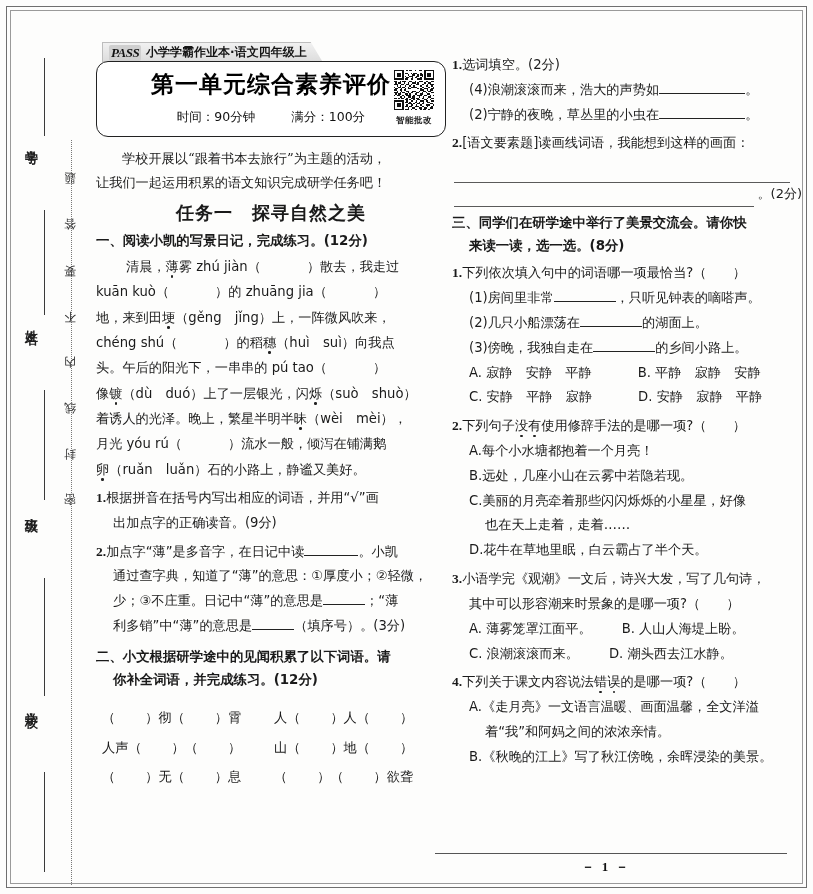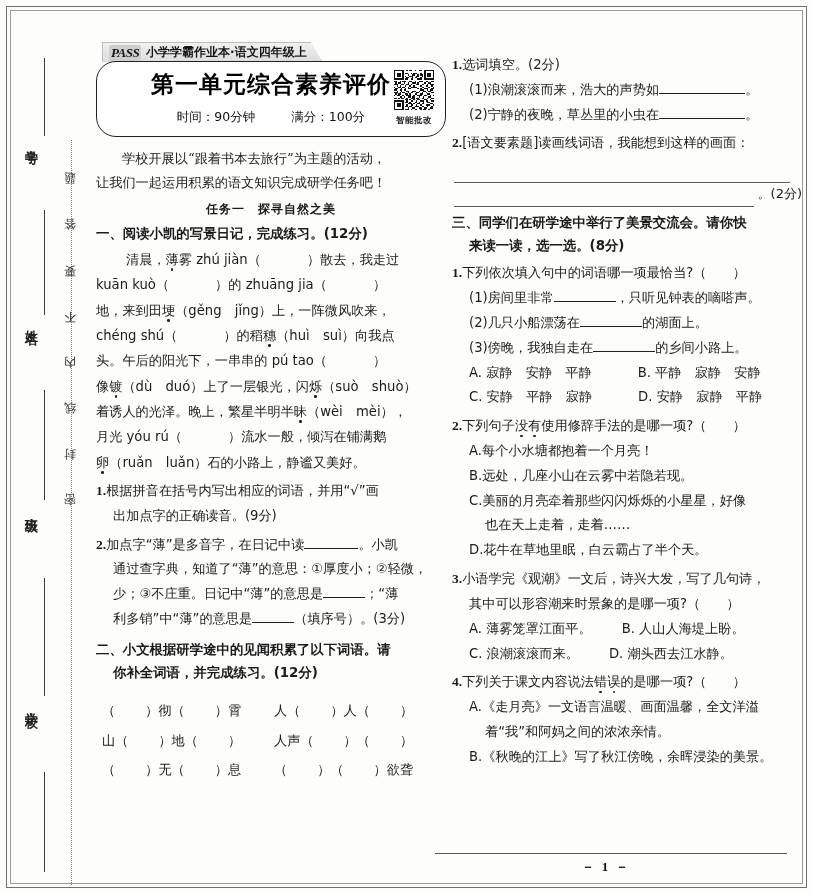--- a/index.html
+++ b/index.html
@@ -119,21 +119,21 @@
     font-weight: bold;
     color: #151515;
     white-space: nowrap;
   }
 
   
   .title-box {
     position: relative;
     margin-top: -1px;
     border: 1.4px solid #222;
-    border-radius: 20px;
+    border-radius: 12px;
     height: 74px;
     background: #fff;
   }
   .title-main {
     text-align: center;
     font-family: "DejaVu Sans", sans-serif;
     font-weight: bold;
     font-size: 23px;
     letter-spacing: 1px;
     margin-top: 7px;
@@ -177,21 +177,21 @@
     text-align: justify;
     color: #1b1b1b;
   }
   .intro p { margin: 0; }
   .intro .ind { text-indent: 26px; }
 
   .task-head {
     text-align: center;
     font-family: "DejaVu Sans", sans-serif;
     font-weight: bold;
-    font-size: 12px;
+    font-size: 18px;
     margin: 5px 0 4px;
     letter-spacing: 1px;
   }
   .sec-head {
     font-family: "DejaVu Sans", sans-serif;
     font-weight: bold;
     font-size: 13.4px;
     line-height: 1.72;
     margin: 4px 0 2px;
     text-align: justify;
@@ -543,35 +543,35 @@
       <span class="hang">二、小文根据研学途中的见闻积累了以下词语。请</span>
       <span class="hang2">你补全词语，并完成练习。(12分)</span>
     </div>
 
     <div class="idiom-grid" id="idiom-grid">
         <div class="idiom-row">
           <div class="idiom-cell"><span><span>（</span><span class="pr"></span><span>）彻（</span><span class="pr"></span><span>）霄</span></span></div>
           <div class="idiom-cell"><span><span>人（</span><span class="pr"></span><span>）人（</span><span class="pr"></span><span>）</span></span></div>
         </div>
         <div class="idiom-row">
+          <div class="idiom-cell"><span><span>人声（</span><span class="pr"></span><span>）（</span><span class="pr"></span><span>）</span></span></div>
           <div class="idiom-cell"><span><span>山（</span><span class="pr"></span><span>）地（</span><span class="pr"></span><span>）</span></span></div>
-          <div class="idiom-cell"><span><span>人声（</span><span class="pr"></span><span>）（</span><span class="pr"></span><span>）</span></span></div>
         </div>
         <div class="idiom-row">
           <div class="idiom-cell"><span><span>（</span><span class="pr"></span><span>）无（</span><span class="pr"></span><span>）息</span></span></div>
           <div class="idiom-cell"><span><span>（</span><span class="pr"></span><span>）（</span><span class="pr"></span><span>）欲聋</span></span></div>
         </div>
       </div>
   </div>
 
   <div class="col col-right">
 
     <div class="q" style="margin-top:12px">
       <span class="q-body"><span class="q-num">1.</span><span>选词填空。(2分)</span></span>
-      <span class="q-cont"><span>(1)浪潮滚滚而来，浩大的声势如</span><span class="blank-m" style="width:86px"></span><span>。</span></span>
+      <span class="q-cont"><span>(4)浪潮滚滚而来，浩大的声势如</span><span class="blank-m" style="width:86px"></span><span>。</span></span>
       <span class="q-cont"><span>(2)宁静的夜晚，草丛里的小虫在</span><span class="blank-m" style="width:86px"></span><span>。</span></span>
     </div>
 
     <div class="q">
       <span class="q-body"><span class="q-num">2.</span><span>[语文要素题]读画线词语，我能想到这样的画面：</span></span>
     </div>
 
     <div class="ans-lines">
       <div class="ans-line"></div>
       <div style="position:relative">

